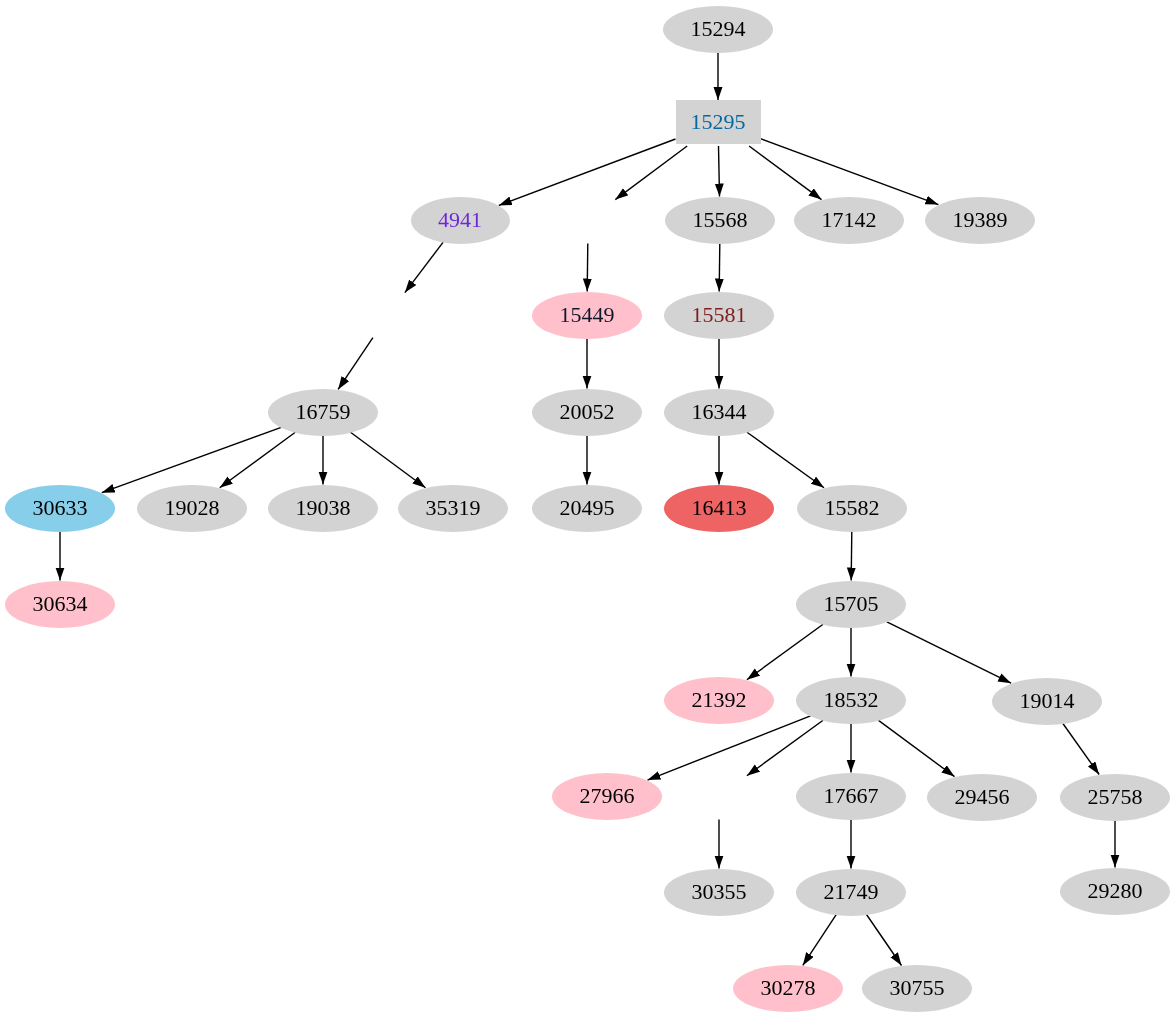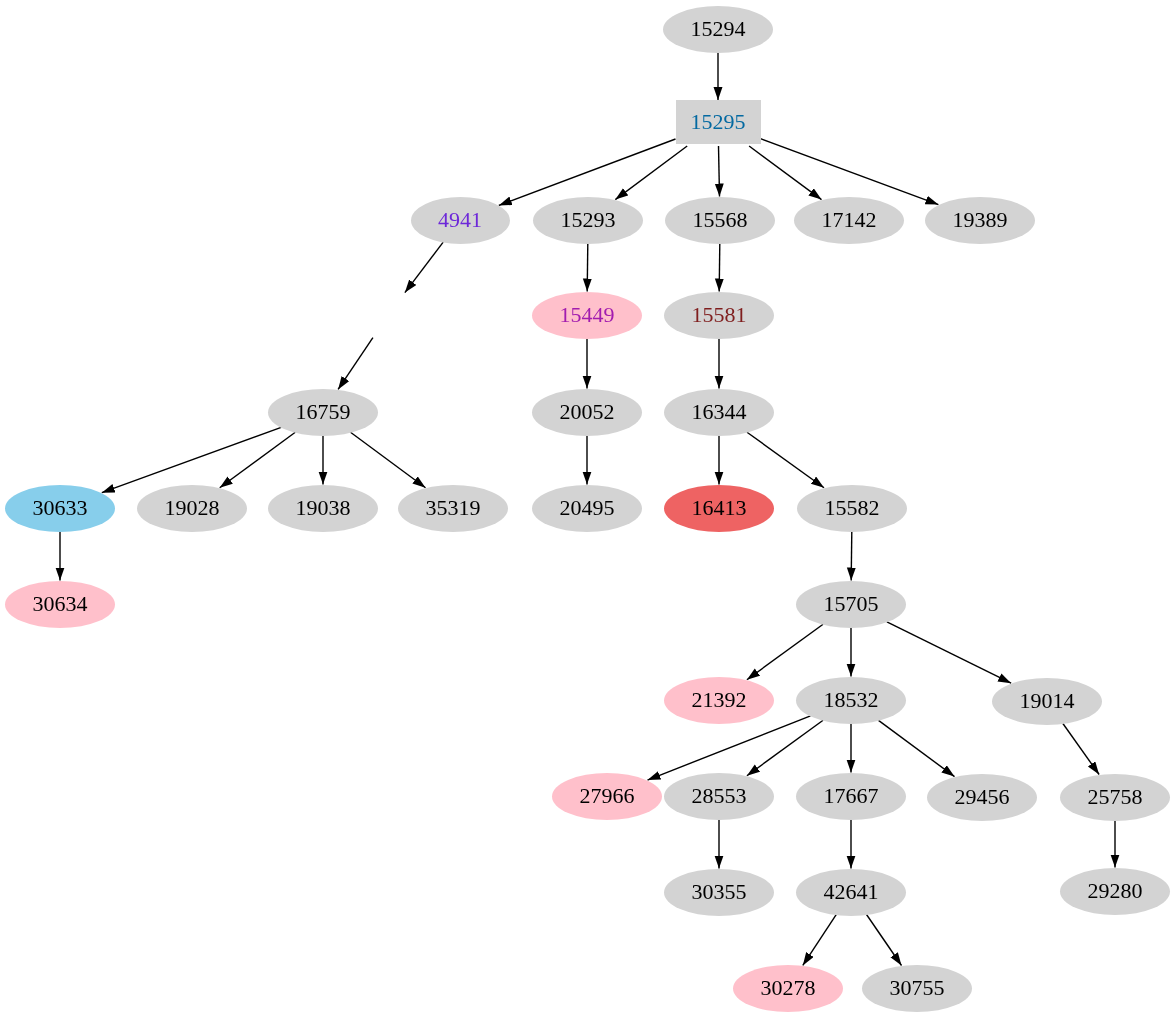--- a/index.html
+++ b/index.html
@@ -85,45 +85,43 @@
       <line x1="1115.0" y1="820.5" x2="1115.0" y2="867.5" stroke="#000000" stroke-width="1.4" marker-end="url(#arrow)"></line>
       <line x1="719.0" y1="819.5" x2="719.0" y2="868.5" stroke="#000000" stroke-width="1.4" marker-end="url(#arrow)"></line>
       <line x1="851.0" y1="819.5" x2="851.0" y2="868.5" stroke="#000000" stroke-width="1.4" marker-end="url(#arrow)"></line>
       <line x1="836.2" y1="914.6" x2="802.8" y2="965.4" stroke="#000000" stroke-width="1.4" marker-end="url(#arrow)"></line>
       <line x1="866.5" y1="914.5" x2="901.5" y2="965.5" stroke="#000000" stroke-width="1.4" marker-end="url(#arrow)"></line>
     </svg>
   <div id="nodes-layer">
       <div class="node ellipse" style="left: 663px; top: 5.5px; width: 110px; height: 47px; background: rgb(211, 211, 211); color: rgb(0, 0, 0);">15294</div>
       <div class="node box" style="left: 675.5px; top: 100px; width: 85px; height: 44px; background: rgb(211, 211, 211); color: #0369a1;">15295</div>
       <div class="node ellipse" style="left: 410.5px; top: 196.5px; width: 99px; height: 47px; background: rgb(211, 211, 211); color: #6d28d9;">4941</div>
-      <div class="node ellipse" style="left: 533px; top: 196.5px; width: 110px; height: 47px; background: rgb(211, 211, 211); color: rgb(0, 0, 0);">15293</div>
       <div class="node ellipse" style="left: 665px; top: 196.5px; width: 110px; height: 47px; background: rgb(211, 211, 211); color: rgb(0, 0, 0);">15568</div>
       <div class="node ellipse" style="left: 794px; top: 196.5px; width: 110px; height: 47px; background: rgb(211, 211, 211); color: rgb(0, 0, 0);">17142</div>
       <div class="node ellipse" style="left: 925px; top: 196.5px; width: 110px; height: 47px; background: rgb(211, 211, 211); color: rgb(0, 0, 0);">19389</div>
       <div class="node ellipse" style="left: 268px; top: 388.5px; width: 110px; height: 47px; background: rgb(211, 211, 211); color: rgb(0, 0, 0);">16759</div>
       <div class="node ellipse" style="left: 5px; top: 484.5px; width: 110px; height: 47px; background: rgb(135, 206, 235); color: rgb(0, 0, 0);">30633</div>
       <div class="node ellipse" style="left: 137px; top: 484.5px; width: 110px; height: 47px; background: rgb(211, 211, 211); color: rgb(0, 0, 0);">19028</div>
       <div class="node ellipse" style="left: 268px; top: 484.5px; width: 110px; height: 47px; background: rgb(211, 211, 211); color: rgb(0, 0, 0);">19038</div>
       <div class="node ellipse" style="left: 398px; top: 484.5px; width: 110px; height: 47px; background: rgb(211, 211, 211); color: rgb(0, 0, 0);">35319</div>
       <div class="node ellipse" style="left: 5px; top: 580.5px; width: 110px; height: 47px; background: rgb(255, 192, 203); color: rgb(0, 0, 0);">30634</div>
-      <div class="node ellipse" style="left: 532px; top: 291.5px; width: 110px; height: 47px; background: rgb(255, 192, 203); color: #a21caf;">15449</div>
+      <div class="node ellipse" style="left: 532px; top: 291.5px; width: 110px; height: 47px; background: rgb(255, 192, 203); color: #0f172a;">15449</div>
       <div class="node ellipse" style="left: 532px; top: 388.5px; width: 110px; height: 47px; background: rgb(211, 211, 211); color: rgb(0, 0, 0);">20052</div>
       <div class="node ellipse" style="left: 532px; top: 484.5px; width: 110px; height: 47px; background: rgb(211, 211, 211); color: rgb(0, 0, 0);">20495</div>
       <div class="node ellipse" style="left: 664px; top: 291.5px; width: 110px; height: 47px; background: rgb(211, 211, 211); color: #7f1d1d;">15581</div>
       <div class="node ellipse" style="left: 664px; top: 388.5px; width: 110px; height: 47px; background: rgb(211, 211, 211); color: rgb(0, 0, 0);">16344</div>
       <div class="node ellipse" style="left: 664px; top: 484.5px; width: 110px; height: 47px; background: rgb(238, 99, 99); color: rgb(0, 0, 0);">16413</div>
       <div class="node ellipse" style="left: 797px; top: 484.5px; width: 110px; height: 47px; background: rgb(211, 211, 211); color: rgb(0, 0, 0);">15582</div>
       <div class="node ellipse" style="left: 796px; top: 580.5px; width: 110px; height: 47px; background: rgb(211, 211, 211); color: rgb(0, 0, 0);">15705</div>
       <div class="node ellipse" style="left: 664px; top: 676.5px; width: 110px; height: 47px; background: rgb(255, 192, 203); color: rgb(0, 0, 0);">21392</div>
       <div class="node ellipse" style="left: 796px; top: 676.5px; width: 110px; height: 47px; background: rgb(211, 211, 211); color: rgb(0, 0, 0);">18532</div>
       <div class="node ellipse" style="left: 992px; top: 677.5px; width: 110px; height: 47px; background: rgb(211, 211, 211); color: rgb(0, 0, 0);">19014</div>
       <div class="node ellipse" style="left: 552px; top: 772.5px; width: 110px; height: 47px; background: rgb(255, 192, 203); color: rgb(0, 0, 0);">27966</div>
-      <div class="node ellipse" style="left: 664px; top: 772.5px; width: 110px; height: 47px; background: rgb(211, 211, 211); color: rgb(0, 0, 0);">28553</div>
       <div class="node ellipse" style="left: 796px; top: 772.5px; width: 110px; height: 47px; background: rgb(211, 211, 211); color: rgb(0, 0, 0);">17667</div>
       <div class="node ellipse" style="left: 927px; top: 773.5px; width: 110px; height: 47px; background: rgb(211, 211, 211); color: rgb(0, 0, 0);">29456</div>
       <div class="node ellipse" style="left: 1060px; top: 773.5px; width: 110px; height: 47px; background: rgb(211, 211, 211); color: rgb(0, 0, 0);">25758</div>
       <div class="node ellipse" style="left: 664px; top: 868.5px; width: 110px; height: 47px; background: rgb(211, 211, 211); color: rgb(0, 0, 0);">30355</div>
-      <div class="node ellipse" style="left: 796px; top: 868.5px; width: 110px; height: 47px; background: rgb(211, 211, 211); color: rgb(0, 0, 0);">42641</div>
+      <div class="node ellipse" style="left: 796px; top: 868.5px; width: 110px; height: 47px; background: rgb(211, 211, 211); color: rgb(0, 0, 0);">21749</div>
       <div class="node ellipse" style="left: 1060px; top: 867.5px; width: 110px; height: 47px; background: rgb(211, 211, 211); color: rgb(0, 0, 0);">29280</div>
       <div class="node ellipse" style="left: 733px; top: 964.5px; width: 110px; height: 47px; background: rgb(255, 192, 203); color: rgb(0, 0, 0);">30278</div>
       <div class="node ellipse" style="left: 862px; top: 964.5px; width: 110px; height: 47px; background: rgb(211, 211, 211); color: rgb(0, 0, 0);">30755</div>
     </div>
 </div>
 
 </body></html>

